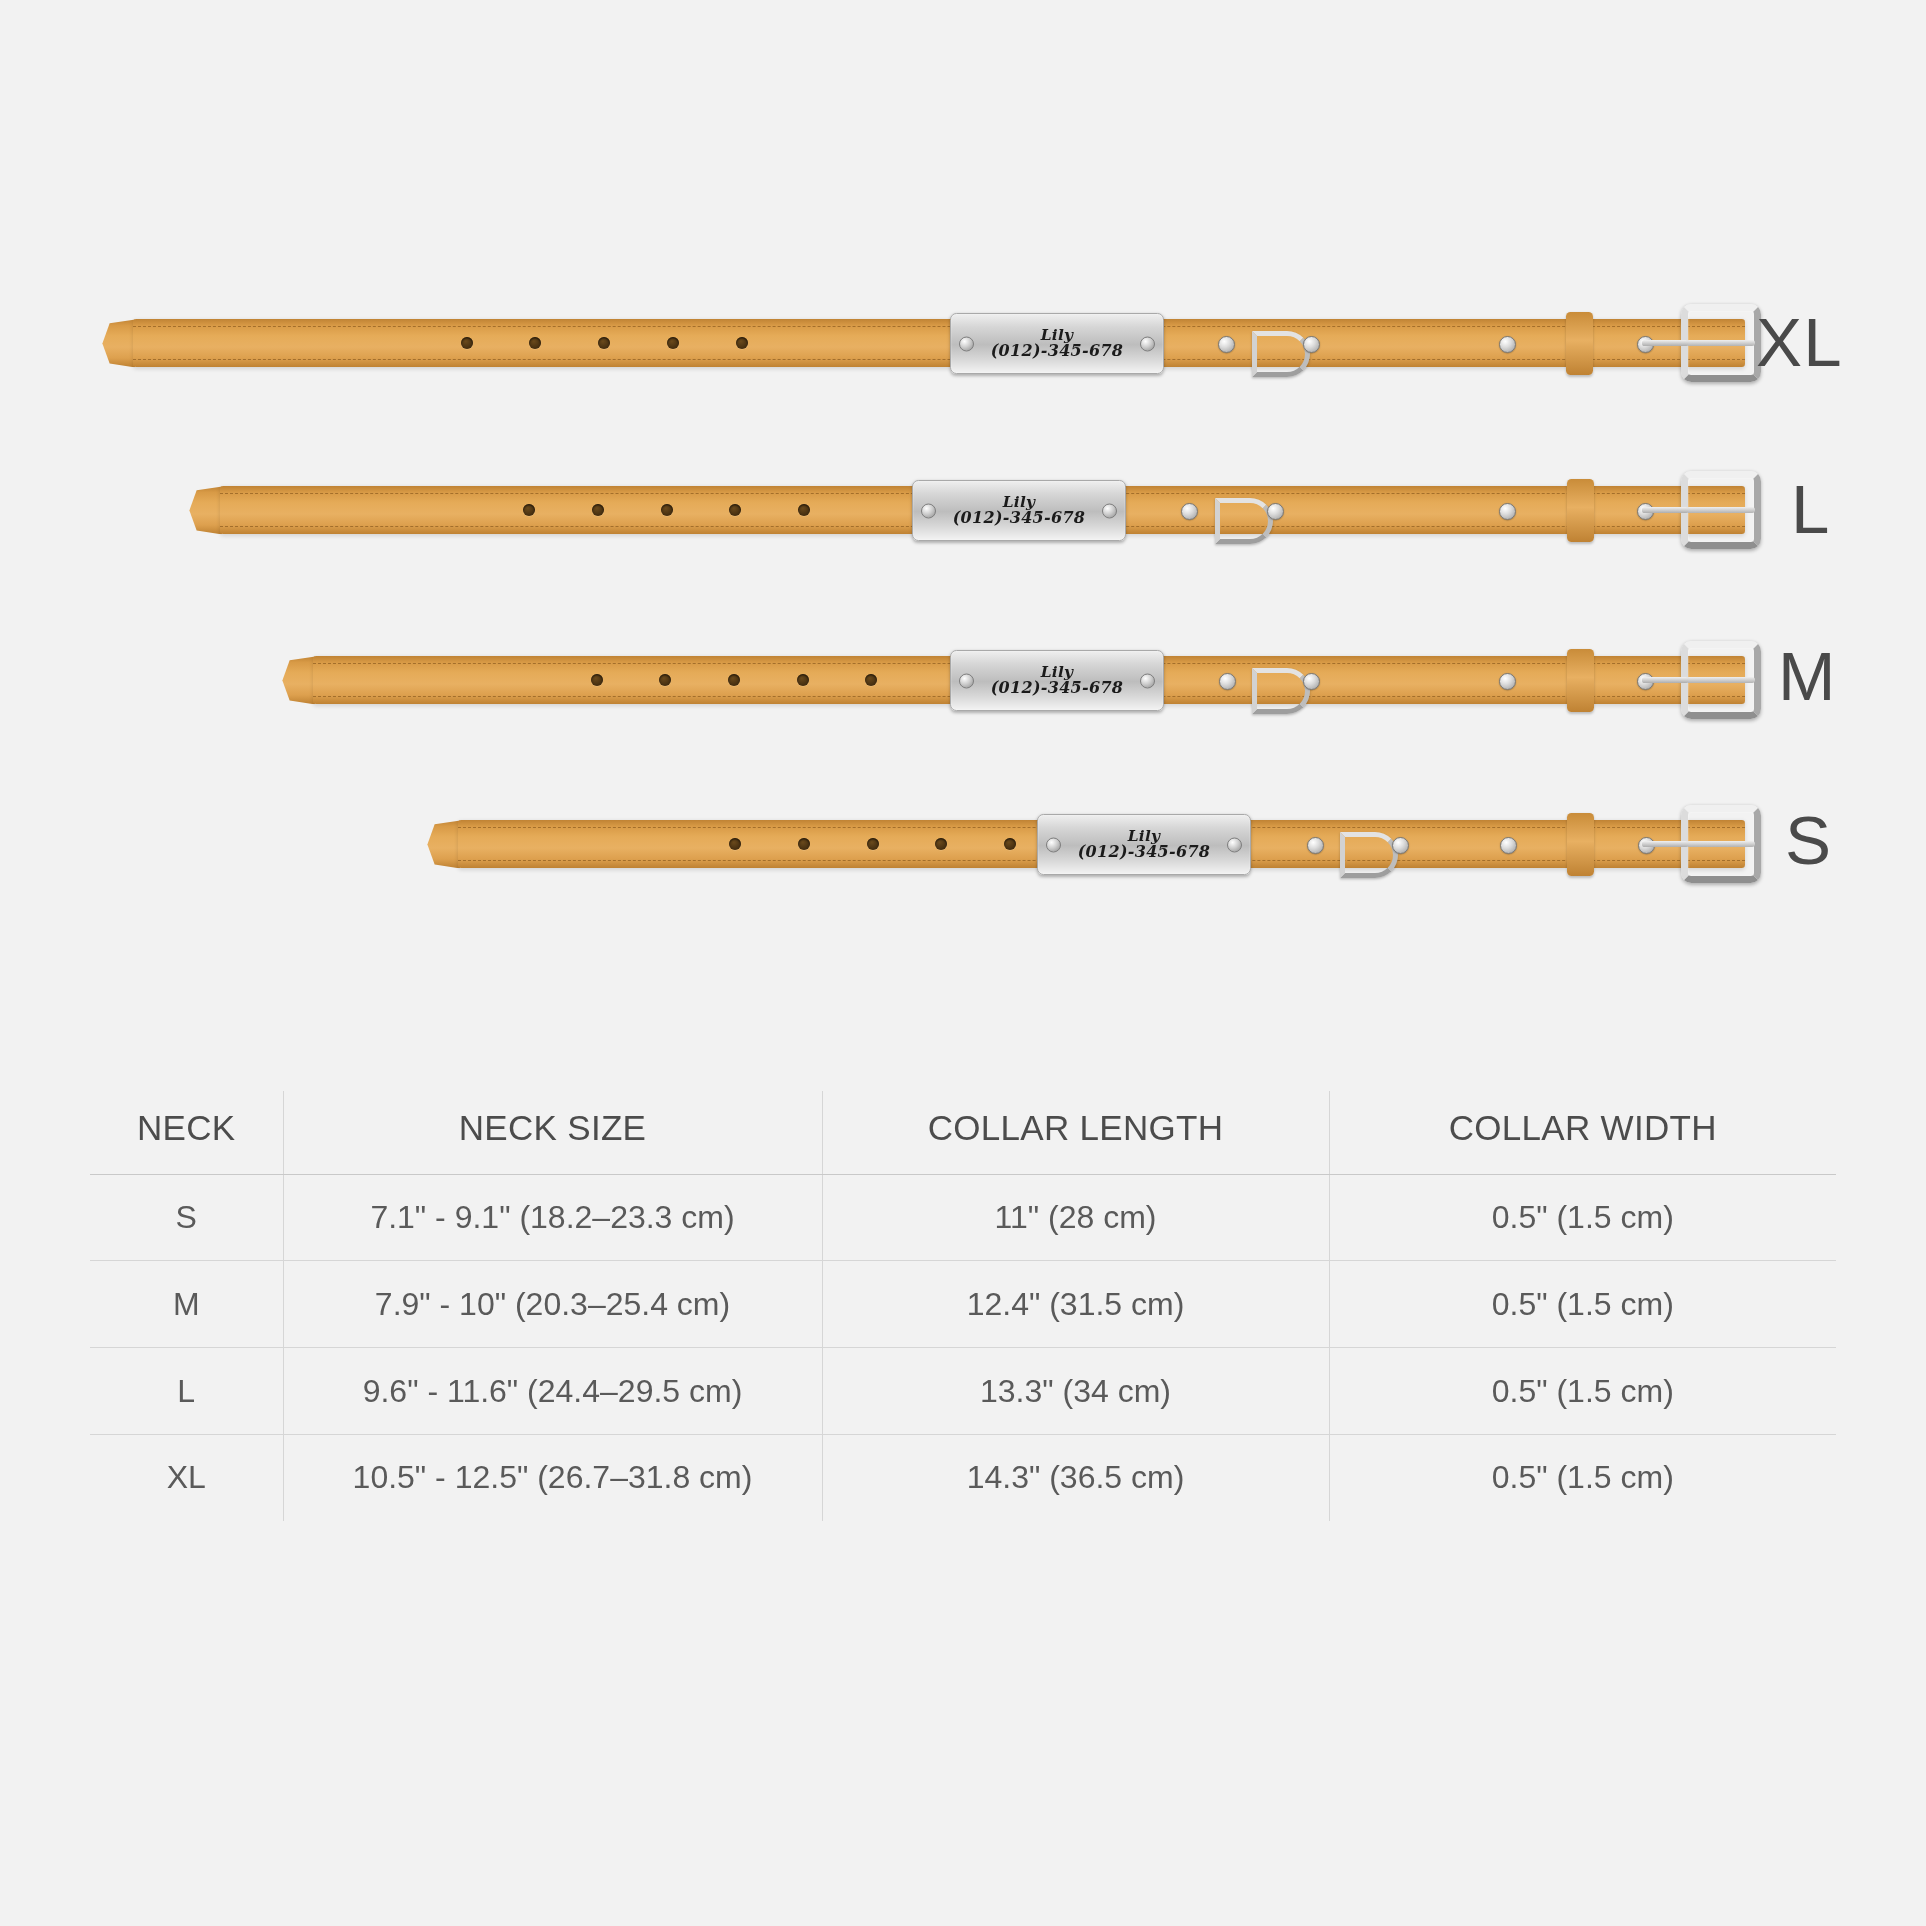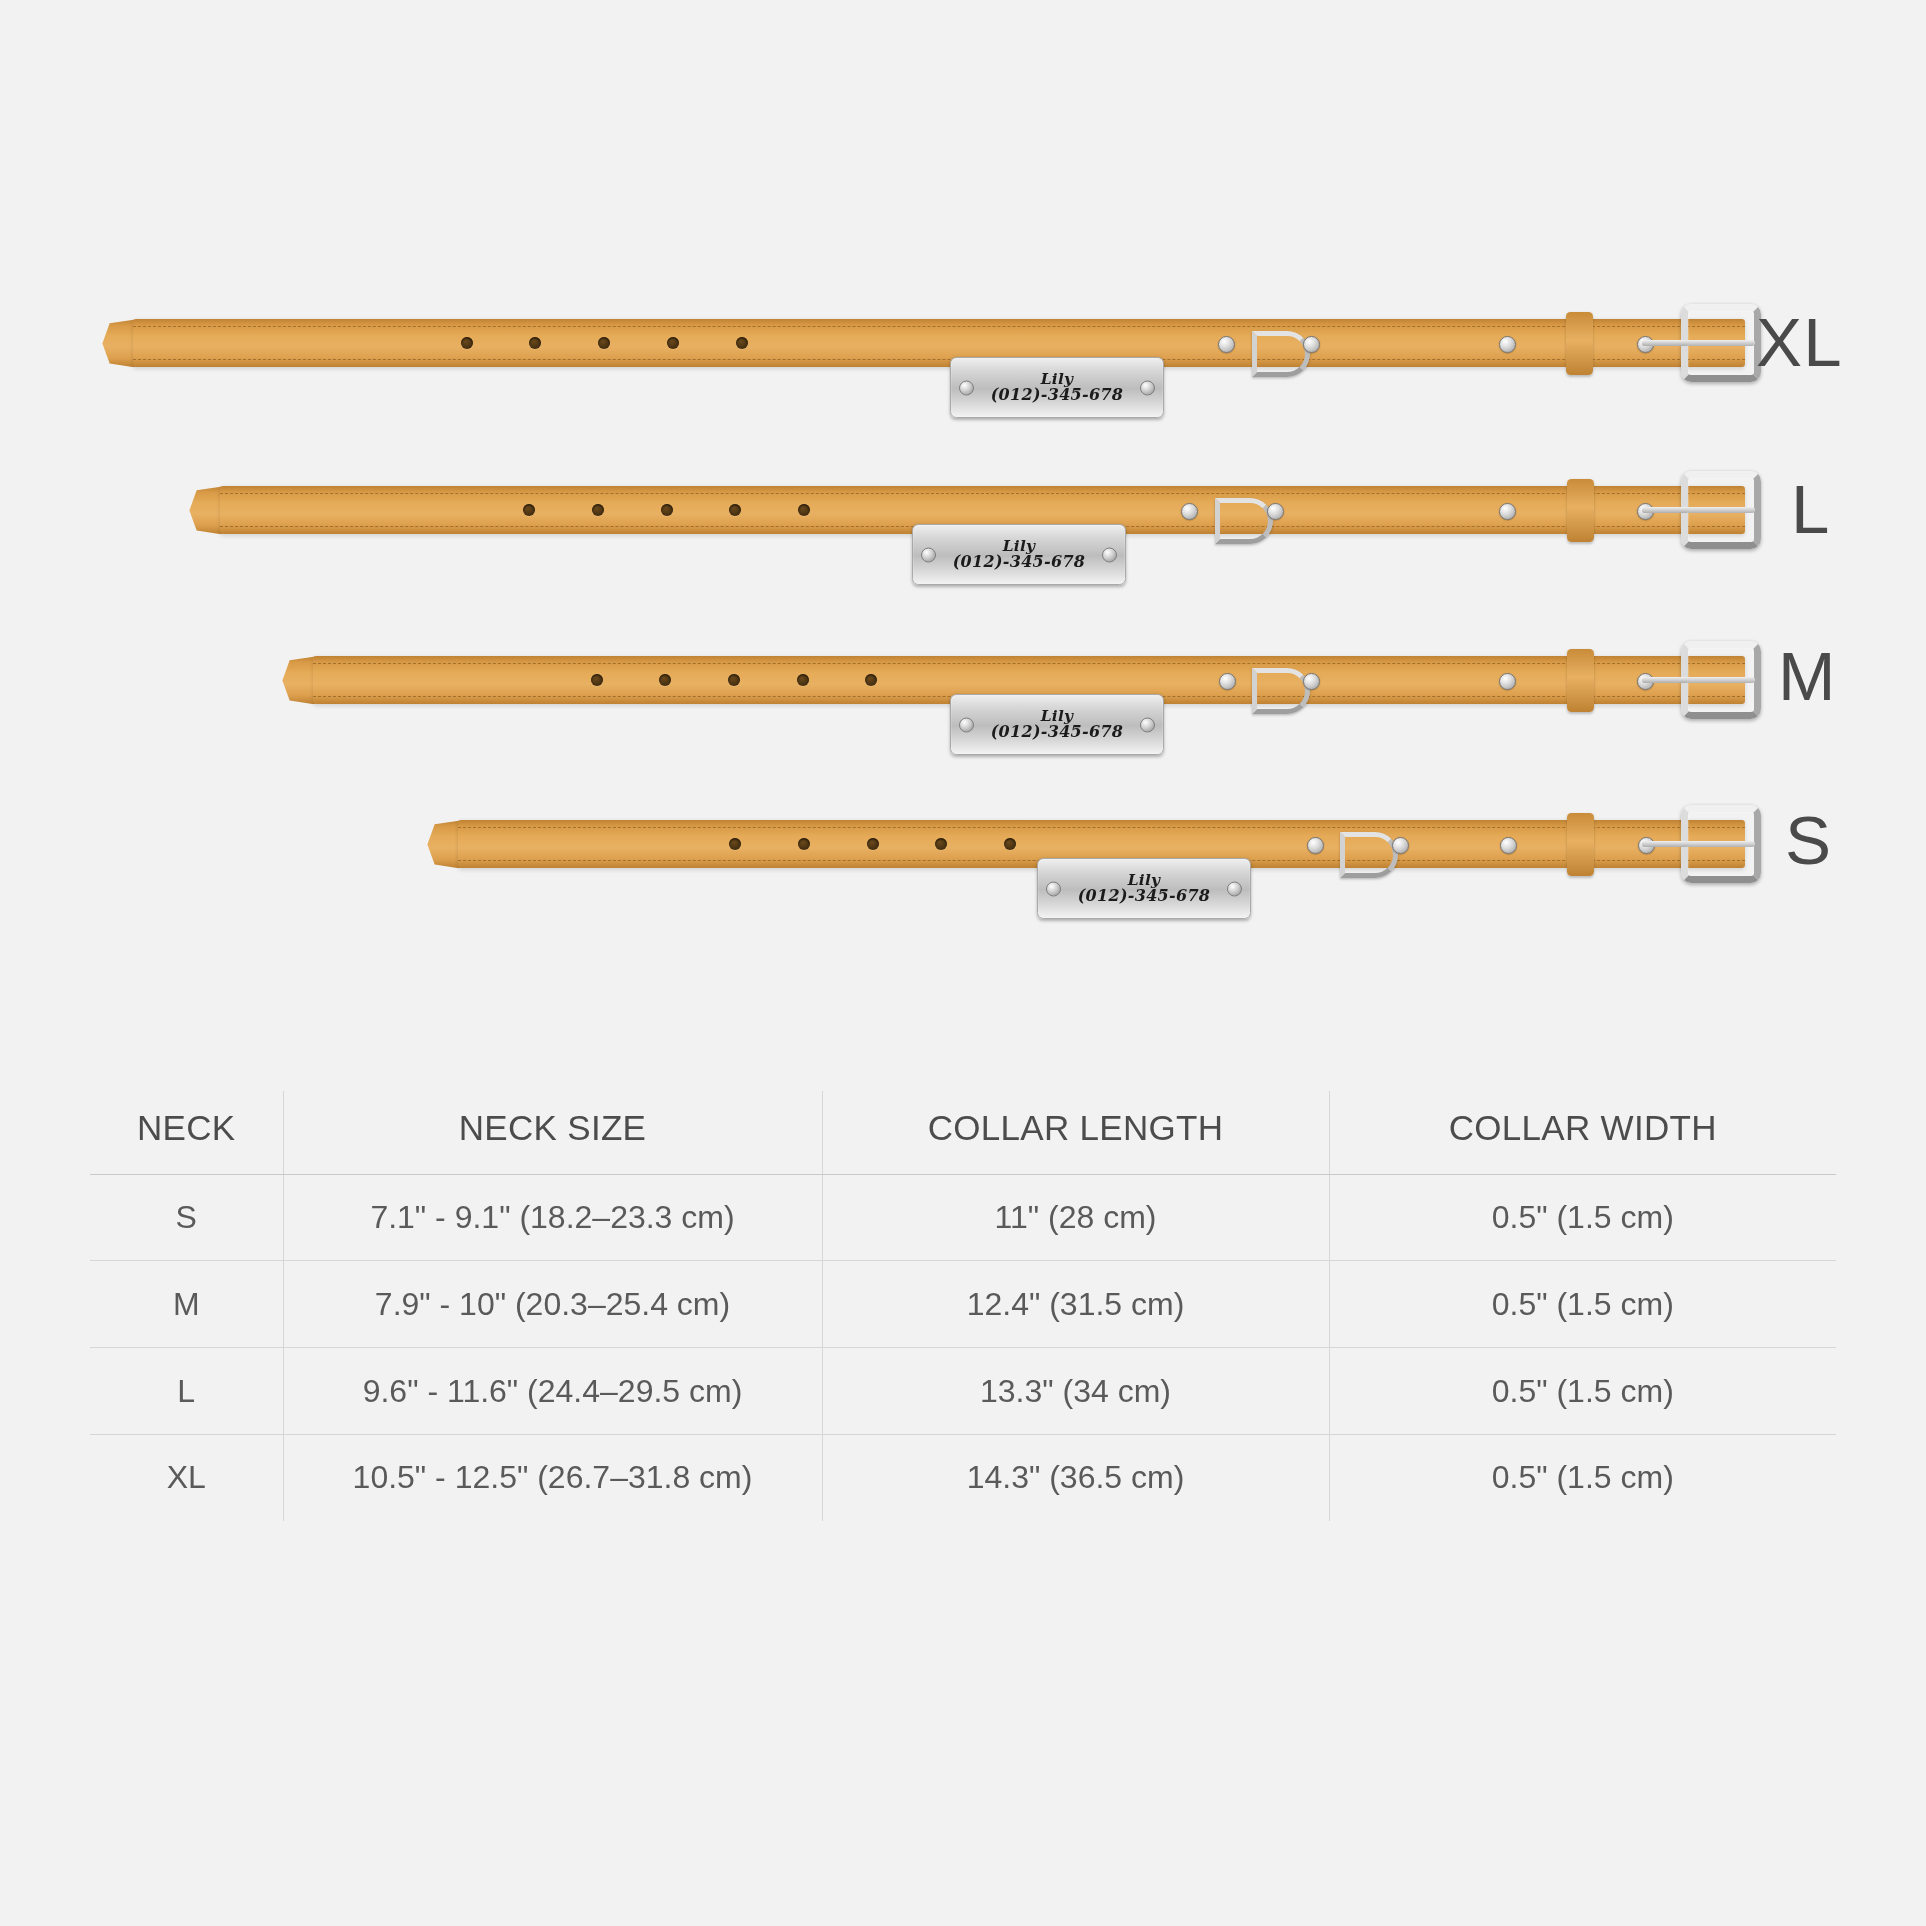--- a/index.html
+++ b/index.html
@@ -98,21 +98,20 @@
     height: 59px;
     border-radius: 6.4px;
     background: linear-gradient(to bottom, #efefef 0%, #d6d6d6 22%, #bdbdbd 52%, #d9d9d9 78%, #f3f3f3 100%);
     box-shadow: 0 1.3px 3.2px rgba(0,0,0,0.28), inset 0 0 1.3px rgba(255,255,255,0.9);
     border: 0.6px solid #a9a9a9;
     display: flex;
     flex-direction: column;
     align-items: center;
     justify-content: center;
     overflow: hidden;
-    margin-top: 44px;
   }
   .plate .pname, .plate .pphone {
     font-family: "DejaVu Serif", serif;
     font-style: italic;
     font-weight: bold;
     color: #1b1b1b;
     line-height: 1.05;
     white-space: nowrap;
   }
   .plate .pname { font-size: 15.4px; letter-spacing: 0.3px;}

